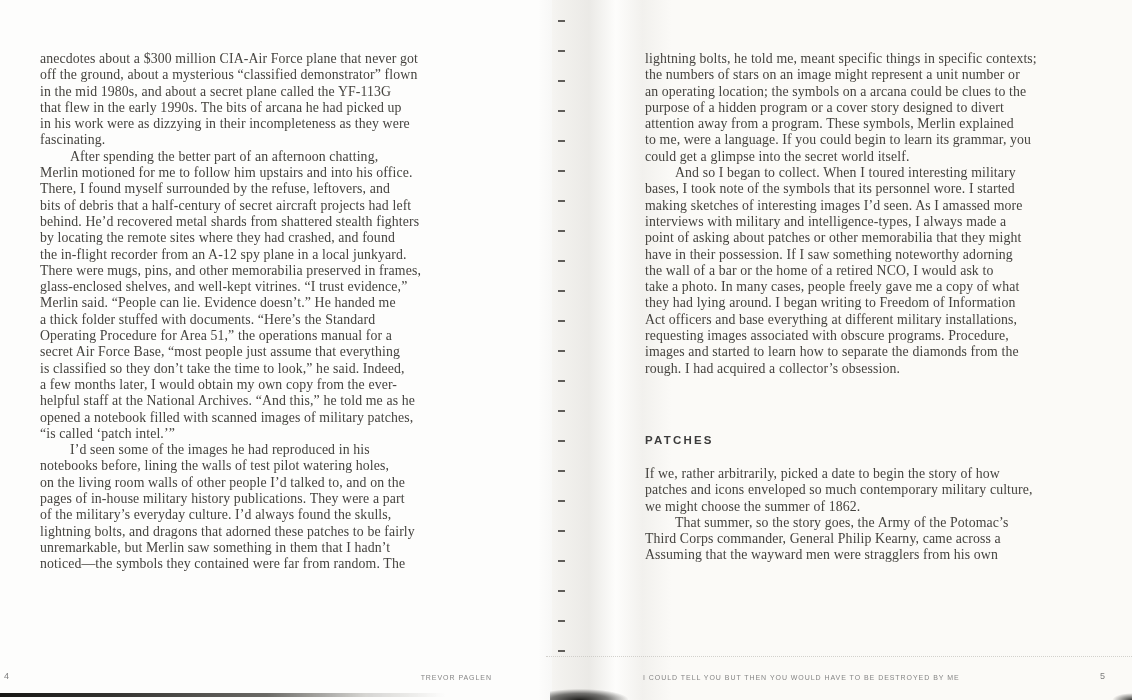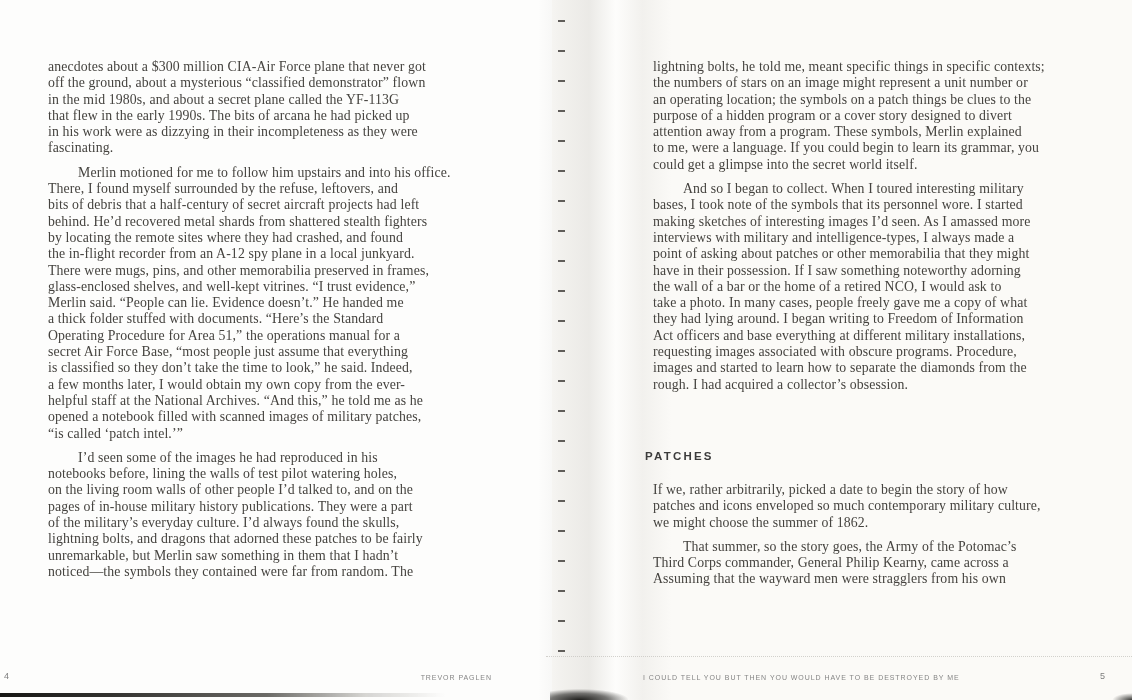--- a/index.html
+++ b/index.html
@@ -35,21 +35,21 @@
   .textblock { position: absolute; top: 51px; width: 424px; }
   .textblock-left  { left: 40px; }
   .textblock-right { left: 645px; }
 
   .line {
     white-space: nowrap;
     height: 16.3px; line-height: 16.3px;
     font-size: 13.8px; letter-spacing: 0.12px;
     color: #45433f;
   }
-  .para { margin: 8px; }
+  .para { margin: 0; }
   .para.indent .line:first-child { padding-left: 30px; }
 
   .section-heading {
     font-family: "Liberation Sans", sans-serif;
     font-weight: bold; font-size: 11.5px; letter-spacing: 2.2px;
     color: #3c3c3c;
     margin-top: 56px; margin-bottom: 19px;
     height: 14px; line-height: 14px;
   }
 
@@ -104,20 +104,21 @@
   <div class="textblock textblock-left">
       <div class="para">
         <div class="line">anecdotes about a $300 million CIA-Air Force plane that never got</div>
         <div class="line">off the ground, about a mysterious “classified demonstrator” flown</div>
         <div class="line">in the mid 1980s, and about a secret plane called the YF-113G</div>
         <div class="line">that flew in the early 1990s. The bits of arcana he had picked up</div>
         <div class="line">in his work were as dizzying in their incompleteness as they were</div>
         <div class="line">fascinating.</div>
       </div>
       <div class="para indent">
+        <div class="line">After spending the better part of an afternoon chatting,</div>
         <div class="line">Merlin motioned for me to follow him upstairs and into his office.</div>
         <div class="line">There, I found myself surrounded by the refuse, leftovers, and</div>
         <div class="line">bits of debris that a half-century of secret aircraft projects had left</div>
         <div class="line">behind. He’d recovered metal shards from shattered stealth fighters</div>
         <div class="line">by locating the remote sites where they had crashed, and found</div>
         <div class="line">the in-flight recorder from an A-12 spy plane in a local junkyard.</div>
         <div class="line">There were mugs, pins, and other memorabilia preserved in frames,</div>
         <div class="line">glass-enclosed shelves, and well-kept vitrines. “I trust evidence,”</div>
         <div class="line">Merlin said. “People can lie. Evidence doesn’t.” He handed me</div>
         <div class="line">a thick folder stuffed with documents. “Here’s the Standard</div>
@@ -137,21 +138,21 @@
         <div class="line">of the military’s everyday culture. I’d always found the skulls,</div>
         <div class="line">lightning bolts, and dragons that adorned these patches to be fairly</div>
         <div class="line">unremarkable, but Merlin saw something in them that I hadn’t</div>
         <div class="line">noticed—the symbols they contained were far from random. The</div>
       </div>
     </div>
   <div class="textblock textblock-right">
       <div class="para">
         <div class="line">lightning bolts, he told me, meant specific things in specific contexts;</div>
         <div class="line">the numbers of stars on an image might represent a unit number or</div>
-        <div class="line">an operating location; the symbols on a patch things be clues to the</div>
+        <div class="line">an operating location; the symbols on a arcana could be clues to the</div>
         <div class="line">purpose of a hidden program or a cover story designed to divert</div>
         <div class="line">attention away from a program. These symbols, Merlin explained</div>
         <div class="line">to me, were a language. If you could begin to learn its grammar, you</div>
         <div class="line">could get a glimpse into the secret world itself.</div>
       </div>
       <div class="para indent">
         <div class="line">And so I began to collect. When I toured interesting military</div>
         <div class="line">bases, I took note of the symbols that its personnel wore. I started</div>
         <div class="line">making sketches of interesting images I’d seen. As I amassed more</div>
         <div class="line">interviews with military and intelligence-types, I always made a</div>

